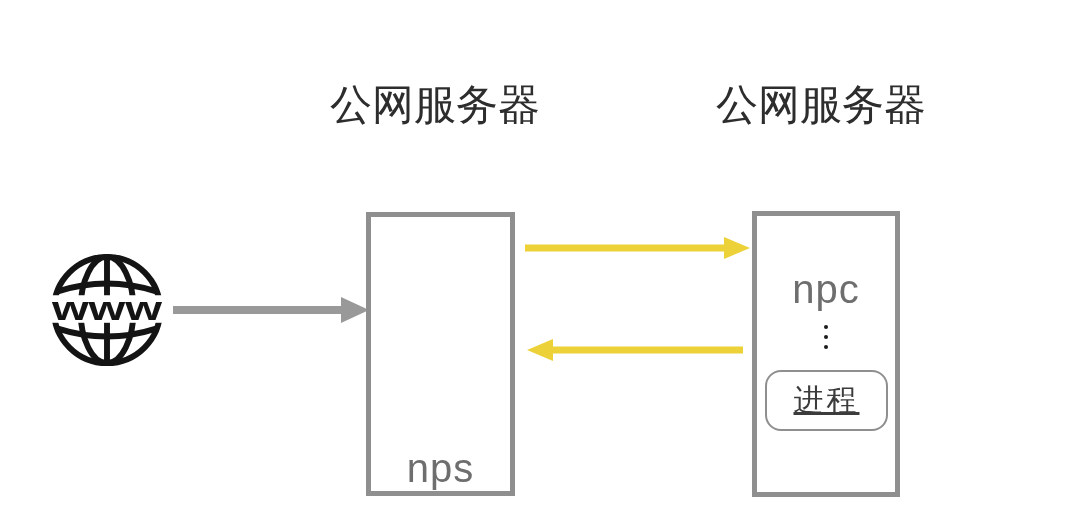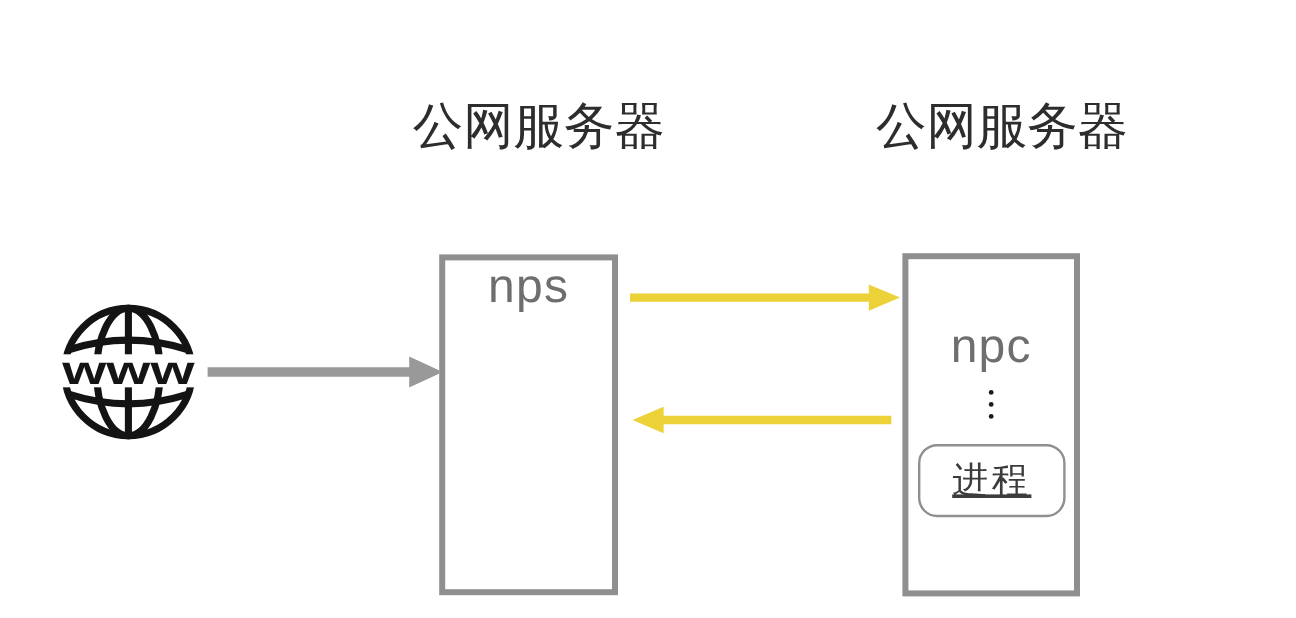--- a/index.html
+++ b/index.html
@@ -12,39 +12,39 @@
     width: 1080px;
     height: 515px;
     background: var(--background, #ffffff);
     font-family: "Liberation Sans", "DejaVu Sans", sans-serif;
     overflow: hidden;
   }
   .abs { position: absolute; }
 
   .server-title {
     width: 224px;
-    text-align: right;
+    text-align: left;
     font-size: 42px;
     line-height: 46px;
     color: var(--title_text, #2d2d2d);
     white-space: nowrap;
   }
   #title-public { left: 330px; top: 82px; }
   #title-private { left: 716px; top: 82px; }
 
   .server-box {
     box-sizing: border-box;
     border: 5px solid var(--box_border_gray, #8f8f8f);
     background: #ffffff;
     margin-top: 48px;
   }
   #nps-box {
     left: 366px; top: 164px;
     width: 149px; height: 284px;
-    display: flex; align-items: flex-start; justify-content: center;
+    display: flex; align-items: flex-end; justify-content: center;
   }
   #npc-box {
     left: 752px; top: 163px;
     width: 148px; height: 286px;
   }
   .node-label {
     font-size: 40px;
     color: var(--node_label_gray, #6e6e6e);
     letter-spacing: 1px;
   }

